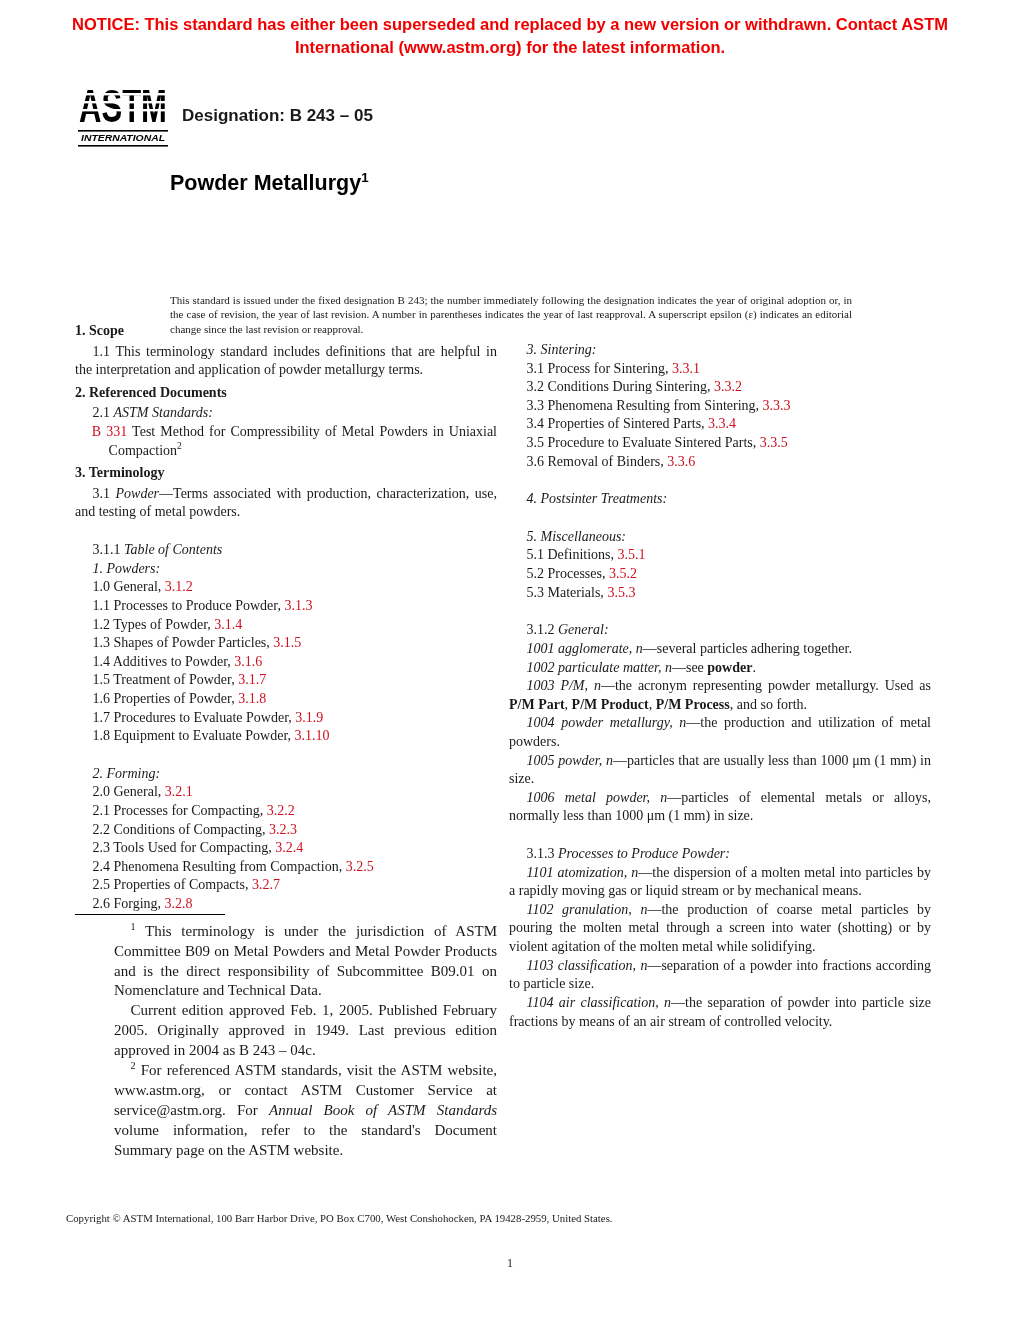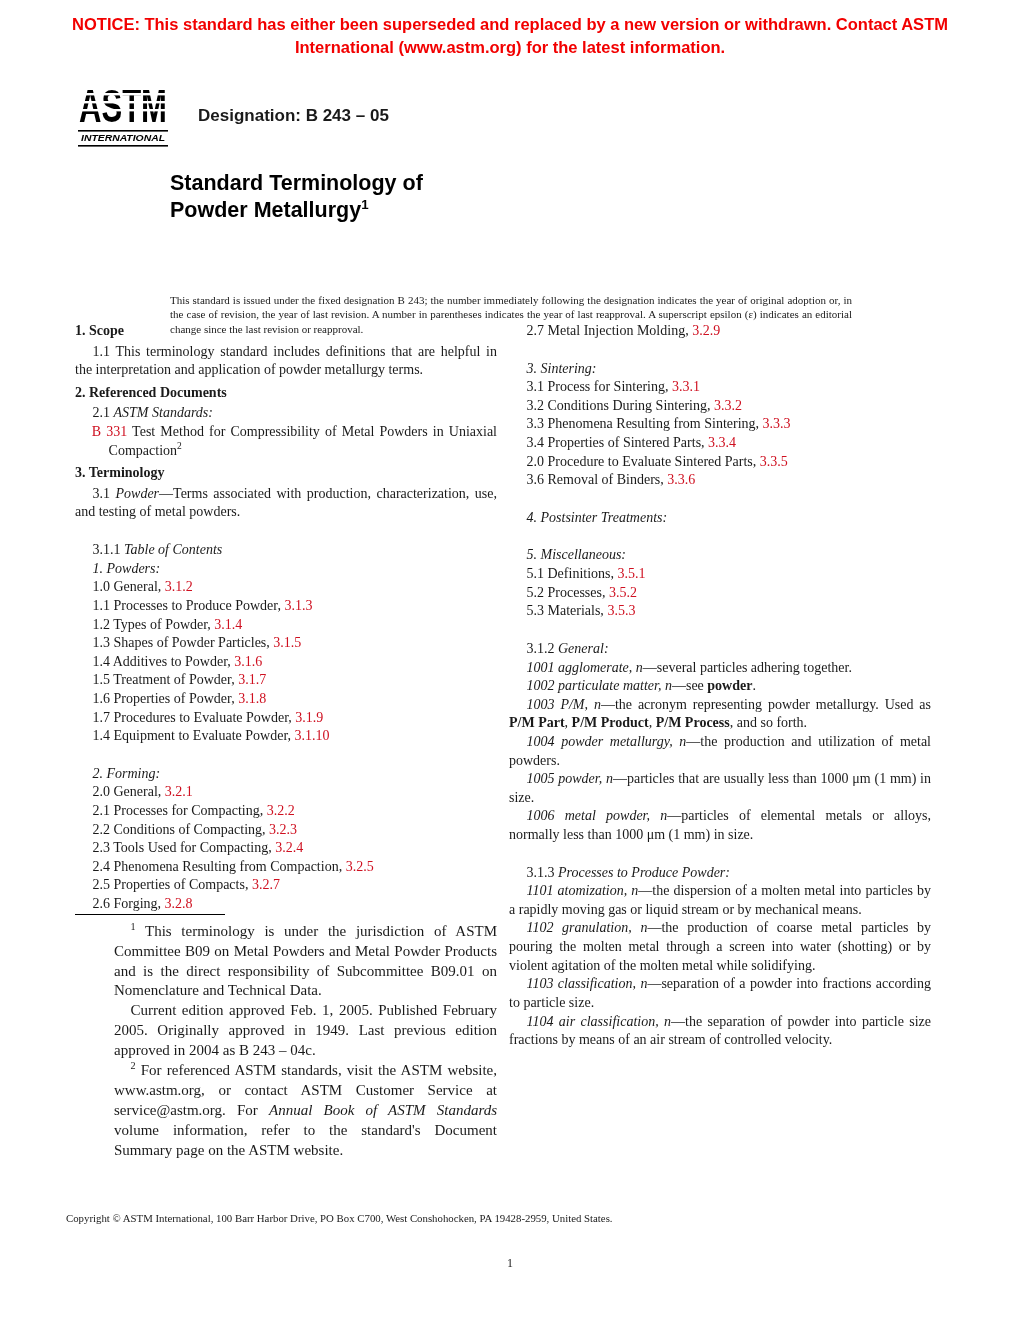--- a/index.html
+++ b/index.html
@@ -21,21 +21,21 @@
     font-weight: bold;
     font-size: 16.5px;
     line-height: 1.38;
   }
   .header-row {
     position: absolute;
     top: 78px;
     left: 78px;
     display: flex;
     align-items: flex-start;
-    gap: 30px;
+    gap: 14px;
   }
   .logo svg { display: block; }
   .designation {
     font-family: "Liberation Sans", "DejaVu Sans", sans-serif;
     font-weight: bold;
     font-size: 17px;
     margin-top: 28px;
   }
   .title-block {
     position: absolute;
@@ -125,21 +125,20 @@
         <rect x="0" y="31" width="90" height="2.4" fill="#ffffff"></rect>
         <rect x="0" y="52" width="90" height="1.6" fill="#000000"></rect>
         <text x="45" y="63" text-anchor="middle" textLength="84" lengthAdjust="spacingAndGlyphs" font-family="Liberation Sans, DejaVu Sans, sans-serif" font-size="9" font-weight="bold" font-style="italic" fill="#000000">INTERNATIONAL</text>
         <rect x="0" y="67" width="90" height="1.6" fill="#000000"></rect>
       </svg>
     </div>
     <div class="designation">Designation: B 243 – 05</div>
   </div>
 
   <div class="title-block">
-    <div><span>Standard Terminology of</span></div>
     <div><span>Powder Metallurgy</span><sup>1</sup></div>
   </div>
 
   <div class="preamble">This standard is issued under the fixed designation B 243; the number immediately following the designation indicates the year of original adoption or, in the case of revision, the year of last revision. A number in parentheses indicates the year of last reapproval. A superscript epsilon (ε) indicates an editorial change since the last revision or reapproval.</div>
 
   <div class="columns">
     <div class="col col-left">
       <div id="col-left-content">
           <div class="blk blk-heading"><span class="run-b">1.  Scope</span></div>
           <div class="blk blk-para"><span>1.1 This terminology standard includes definitions that are helpful in the interpretation and application of powder metallurgy terms.</span></div>
@@ -152,21 +151,21 @@
           <div class="blk blk-para"><span>3.1.1 </span><span class="run-i">Table of Contents</span></div>
           <div class="blk blk-toc-head"><span class="run-i">1. Powders:</span></div>
           <div class="blk blk-toc"><span>1.0 General, </span><span class="run-r">3.1.2</span></div>
           <div class="blk blk-toc"><span>1.1 Processes to Produce Powder, </span><span class="run-r">3.1.3</span></div>
           <div class="blk blk-toc"><span>1.2 Types of Powder, </span><span class="run-r">3.1.4</span></div>
           <div class="blk blk-toc"><span>1.3 Shapes of Powder Particles, </span><span class="run-r">3.1.5</span></div>
           <div class="blk blk-toc"><span>1.4 Additives to Powder, </span><span class="run-r">3.1.6</span></div>
           <div class="blk blk-toc"><span>1.5 Treatment of Powder, </span><span class="run-r">3.1.7</span></div>
           <div class="blk blk-toc"><span>1.6 Properties of Powder, </span><span class="run-r">3.1.8</span></div>
           <div class="blk blk-toc"><span>1.7 Procedures to Evaluate Powder, </span><span class="run-r">3.1.9</span></div>
-          <div class="blk blk-toc"><span>1.4 Equipment to Evaluate Powder, </span><span class="run-r">3.1.10</span></div>
+          <div class="blk blk-toc"><span>1.8 Equipment to Evaluate Powder, </span><span class="run-r">3.1.10</span></div>
           <div class="blk blk-spacer"></div>
           <div class="blk blk-toc-head"><span class="run-i">2. Forming:</span></div>
           <div class="blk blk-toc"><span>2.0 General, </span><span class="run-r">3.2.1</span></div>
           <div class="blk blk-toc"><span>2.1 Processes for Compacting, </span><span class="run-r">3.2.2</span></div>
           <div class="blk blk-toc"><span>2.2 Conditions of Compacting, </span><span class="run-r">3.2.3</span></div>
           <div class="blk blk-toc"><span>2.3 Tools Used for Compacting, </span><span class="run-r">3.2.4</span></div>
           <div class="blk blk-toc"><span>2.4 Phenomena Resulting from Compaction, </span><span class="run-r">3.2.5</span></div>
           <div class="blk blk-toc"><span>2.5 Properties of Compacts, </span><span class="run-r">3.2.7</span></div>
           <div class="blk blk-toc"><span>2.6 Forging, </span><span class="run-r">3.2.8</span></div>
         </div>
@@ -174,28 +173,27 @@
         <div class="footnote-rule"></div>
         <div id="footnotes-content">
             <div class="blk blk-footnote"><span class="run-sup">1</span><span> This terminology is under the jurisdiction of ASTM Committee B09 on Metal Powders and Metal Powder Products and is the direct responsibility of Subcommittee B09.01 on Nomenclature and Technical Data.</span></div>
             <div class="blk blk-footnote"><span>Current edition approved Feb. 1, 2005. Published February 2005. Originally approved in 1949. Last previous edition approved in 2004 as B 243 – 04c.</span></div>
             <div class="blk blk-footnote"><span class="run-sup">2</span><span> For referenced ASTM standards, visit the ASTM website, </span><span>www.astm.org</span><span>, or contact ASTM Customer Service at </span><span>service@astm.org</span><span>. For </span><span class="run-i">Annual Book of ASTM Standards</span><span> volume information, refer to the standard's Document Summary page on the ASTM website.</span></div>
           </div>
       </div>
     </div>
     <div class="col col-right">
       <div id="col-right-content">
-          <div class="blk blk-toc"><span>2.7 Metal Injection Molding, </span><span class="run-r">3.2.9</span></div>
           <div class="blk blk-spacer"></div>
           <div class="blk blk-toc-head"><span class="run-i">3. Sintering:</span></div>
           <div class="blk blk-toc"><span>3.1 Process for Sintering, </span><span class="run-r">3.3.1</span></div>
           <div class="blk blk-toc"><span>3.2 Conditions During Sintering, </span><span class="run-r">3.3.2</span></div>
           <div class="blk blk-toc"><span>3.3 Phenomena Resulting from Sintering, </span><span class="run-r">3.3.3</span></div>
           <div class="blk blk-toc"><span>3.4 Properties of Sintered Parts, </span><span class="run-r">3.3.4</span></div>
-          <div class="blk blk-toc"><span>2.0 Procedure to Evaluate Sintered Parts, </span><span class="run-r">3.3.5</span></div>
+          <div class="blk blk-toc"><span>3.5 Procedure to Evaluate Sintered Parts, </span><span class="run-r">3.3.5</span></div>
           <div class="blk blk-toc"><span>3.6 Removal of Binders, </span><span class="run-r">3.3.6</span></div>
           <div class="blk blk-spacer"></div>
           <div class="blk blk-toc-head"><span class="run-i">4. Postsinter Treatments:</span></div>
           <div class="blk blk-spacer"></div>
           <div class="blk blk-toc-head"><span class="run-i">5. Miscellaneous:</span></div>
           <div class="blk blk-toc"><span>5.1 Definitions, </span><span class="run-r">3.5.1</span></div>
           <div class="blk blk-toc"><span>5.2 Processes, </span><span class="run-r">3.5.2</span></div>
           <div class="blk blk-toc"><span>5.3 Materials, </span><span class="run-r">3.5.3</span></div>
           <div class="blk blk-spacer"></div>
           <div class="blk blk-para"><span>3.1.2 </span><span class="run-i">General:</span></div>

